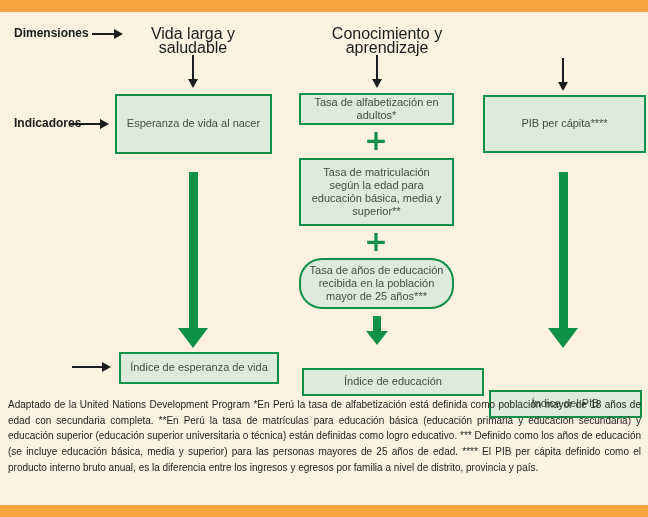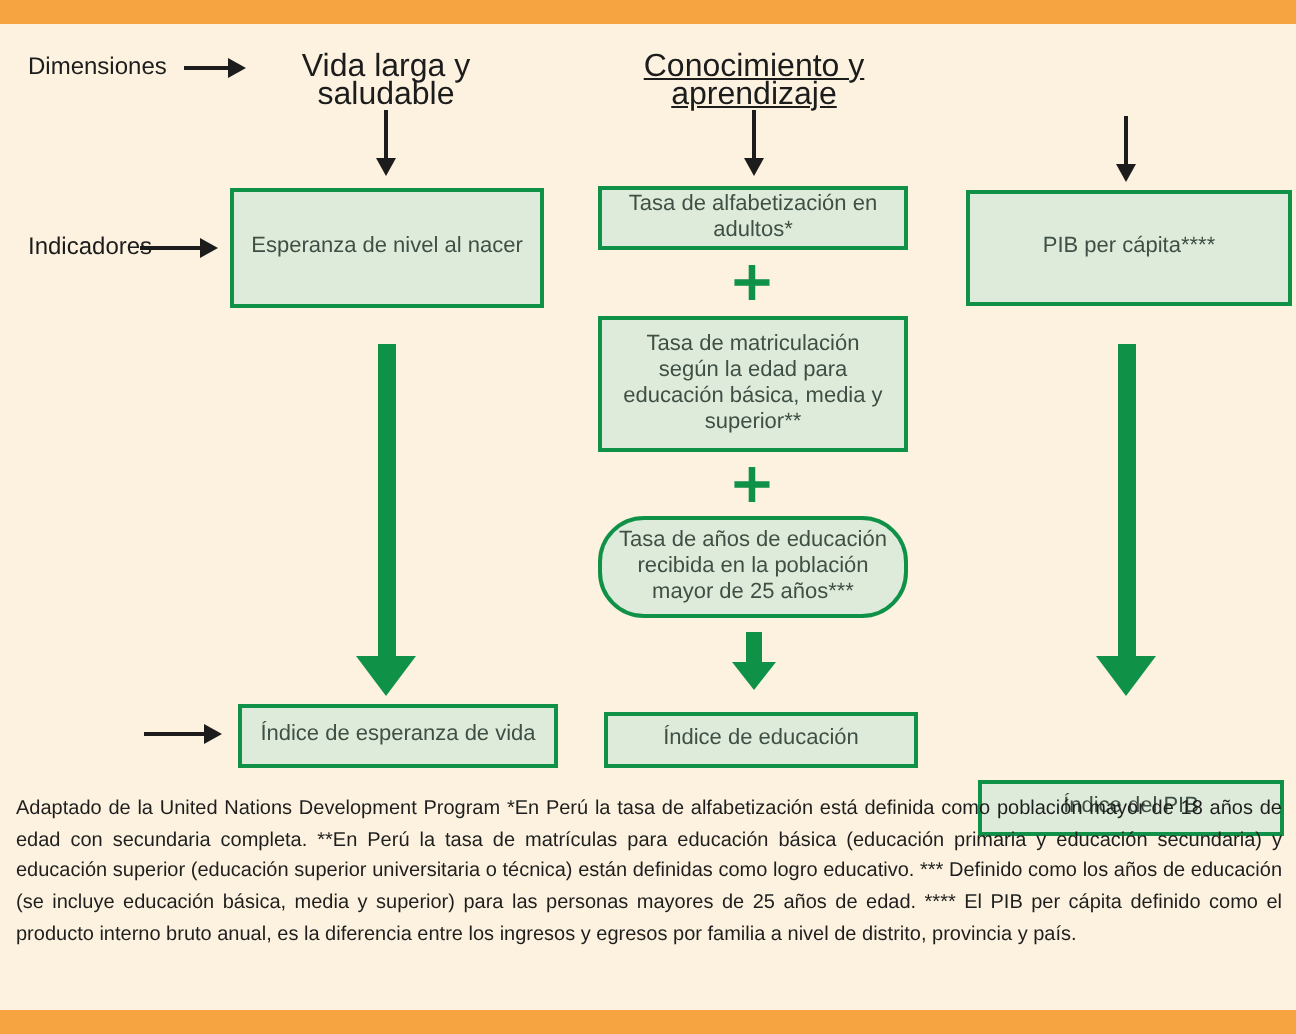--- a/index.html
+++ b/index.html
@@ -10,21 +10,21 @@
   }
   .canvas{
     position:relative;width:648px;height:517px;overflow:hidden;
     background:var(--cream,#FCF2DF);
   }
   .band{position:absolute;left:0;width:648px;height:12px;background:var(--orange,#F6A341);}
   .band.top{top:0;}
   .band.bottom{top:505px;}
 
   .row-label{
-    position:absolute;font-size:12px;font-weight:normal;color:var(--black,#1C1C1C);
+    position:absolute;font-size:12px;font-weight:bold;color:var(--black,#1C1C1C);
     line-height:15px;
   }
   .dim-label{
     position:absolute;font-size:16px;color:var(--black,#1C1C1C);
     text-align:center;line-height:14px;
   }
 
   
   .harrow{position:absolute;height:12px;display:flex;align-items:center;}
   .harrow .shaft{height:2px;background:var(--black,#1C1C1C);}
@@ -77,42 +77,42 @@
   <div class="band top"></div>
   <div class="band bottom"></div>
 
   <div class="row-label" style="left:14px;top:26px;">Dimensiones</div>
   <div class="harrow" style="left:92px;top:28px;">
     <div class="shaft" style="width:22px;"></div>
     <div class="head"></div>
   </div>
 
   <div class="dim-label" style="left:116px;top:27px;width:154px;">Vida larga y saludable</div>
-  <div class="dim-label" style="left:291px;top:27px;width:172px;text-decoration:underline;">Conocimiento y aprendizaje</div>
+  <div class="dim-label" style="left:301px;top:27px;width:172px;">Conocimiento y aprendizaje</div>
 
   <div class="varrow" style="left:188px;top:55px;">
     <div class="shaft"></div>
     <div class="head"></div>
   </div>
   <div class="varrow" style="left:372px;top:55px;">
     <div class="shaft"></div>
     <div class="head"></div>
   </div>
   <div class="varrow" style="left:558px;top:58px;">
     <div class="shaft"></div>
     <div class="head"></div>
   </div>
 
   <div class="row-label" style="left:14px;top:116px;">Indicadores</div>
   <div class="harrow" style="left:70px;top:118px;">
     <div class="shaft" style="width:30px;"></div>
     <div class="head"></div>
   </div>
 
-  <div class="ibox" style="left:115px;top:94px;width:157px;height:60px;">Esperanza de nivel al nacer</div>
+  <div class="ibox" style="left:115px;top:94px;width:157px;height:60px;">Esperanza de vida al nacer</div>
 
   <div class="ibox mid" style="left:299px;top:93px;width:155px;height:32px;">Tasa de alfabetización en adultos*</div>
   <div class="plus" style="left:362px;top:127px;">+</div>
   <div class="ibox narrow" style="left:299px;top:158px;width:155px;height:68px;">Tasa de matriculación según la edad para educación básica, media y superior**</div>
   <div class="plus" style="left:362px;top:228px;">+</div>
   <div class="ibox mid" style="left:299px;top:258px;width:155px;height:51px;border-radius:23px;">Tasa de años de educación recibida en la población mayor de 25 años***</div>
 
   <div class="ibox" style="left:483px;top:95px;width:163px;height:58px;">PIB per cápita****</div>
 
   <div class="garrow" style="left:178px;top:172px;">
@@ -127,18 +127,18 @@
     <div class="shaft" style="height:156px;"></div>
     <div class="head"></div>
   </div>
 
   <div class="harrow" style="left:72px;top:361px;">
     <div class="shaft" style="width:30px;"></div>
     <div class="head"></div>
   </div>
 
   <div class="ibox" style="left:119px;top:352px;width:160px;height:32px;">Índice de esperanza de vida</div>
-  <div class="ibox" style="left:302px;top:356px;width:157px;height:28px;">Índice de educación</div>
+  <div class="ibox" style="left:302px;top:368px;width:182px;height:28px;">Índice de educación</div>
   <div class="ibox" style="left:489px;top:352px;width:153px;height:28px;margin-top:38px;">Índice del PIB</div>
 
   <div class="footnote">Adaptado de la United Nations Development Program *En Perú la tasa de alfabetización está definida como población mayor de 18 años de edad con secundaria completa. **En Perú la tasa de matrículas para educación básica (educación primaria y educación secundaria) y educación superior (educación superior universitaria o técnica) están definidas como logro educativo. *** Definido como los años de educación (se incluye educación básica, media y superior) para las personas mayores de 25 años de edad. **** El PIB per cápita definido como el producto interno bruto anual, es la diferencia entre los ingresos y egresos por familia a nivel de distrito, provincia y país.</div>
 
 </div>
 
 </body></html>

